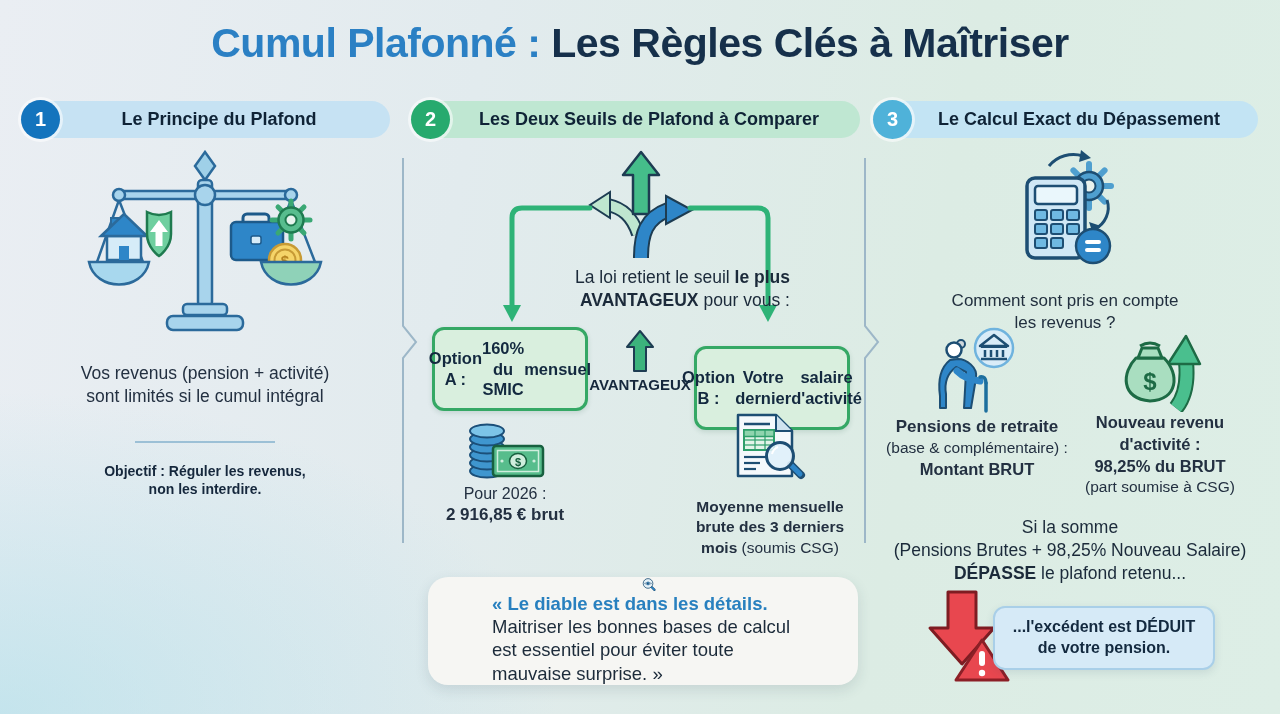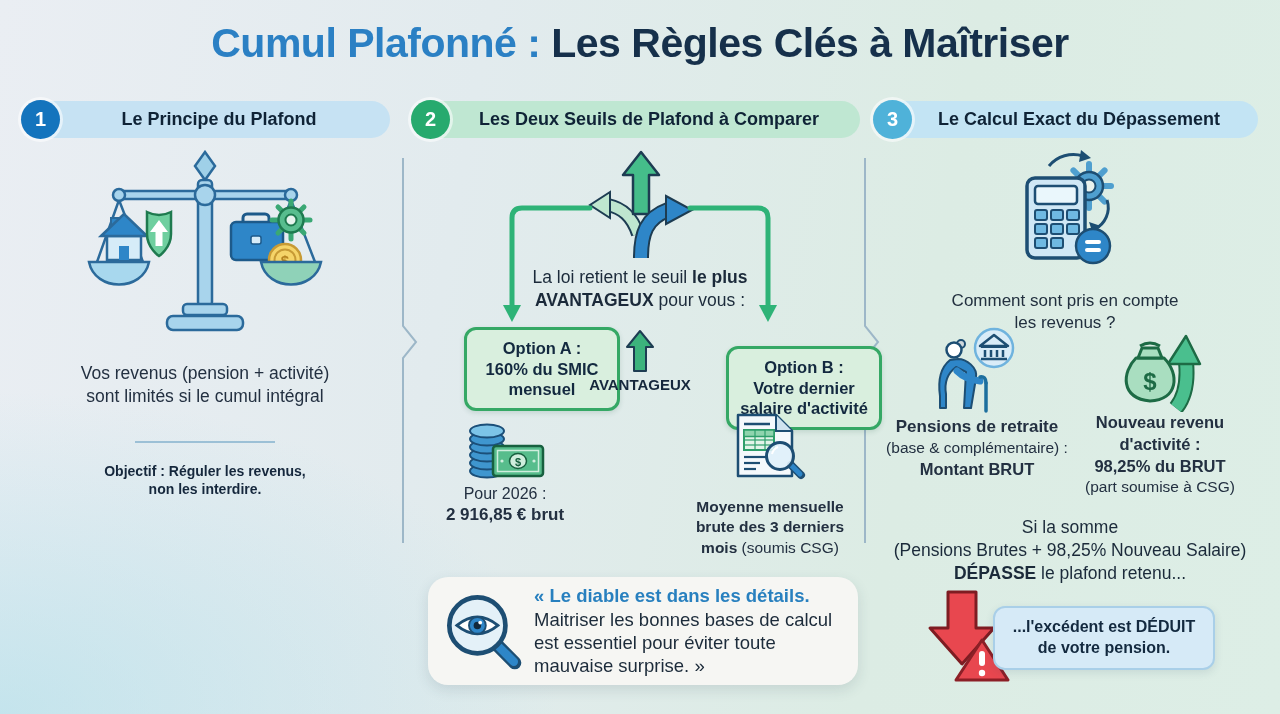--- a/index.html
+++ b/index.html
@@ -32,27 +32,27 @@
   .p3 .num { background:#4fb2d9; }
 
   .txt { position:absolute; text-align:center; font-size:17px; line-height:1.32; color:#233041; }
   .b { font-weight:bold; }
   .nw { white-space:nowrap; }
 
   .hr1 { position:absolute; left:135px; top:441px; width:140px; border-top:2px solid #9cc0d6; }
 
   .opt { position:absolute; width:150px; height:78px; background:#d9efde;
          border:3px solid #35a865; border-radius:12px;
-         display:flex; flex-direction:column; align-items:center; justify-content:center;
+         display:flex; flex-direction:row; align-items:center; justify-content:center;
          font-weight:bold; font-size:16.5px; color:#13293f; line-height:1.25;
-         box-shadow:0 2px 5px rgba(30,90,60,0.15); text-align:center;margin-left:32px; }
+         box-shadow:0 2px 5px rgba(30,90,60,0.15); text-align:center; }
 
   .quote { position:absolute; left:428px; top:577px; width:430px; height:108px;
            background:#f6f6f3; border-radius:20px; box-shadow:0 5px 14px rgba(40,60,80,0.13);
-           display:flex; align-items:center; box-sizing:border-box; padding-left:12px; }
+           display:flex; align-items:center; box-sizing:border-box; padding-left:12px;flex-direction:column; }
   .quote .qtxt { width:322px; margin-left:8px; font-size:18.5px; line-height:1.26; text-align:left; }
   .qblue { color:#2880bf; font-weight:bold; }
   .qrest { color:#1c2b3a; }
 
   .resbox { position:absolute; left:993px; top:606px; width:218px; height:60px;
             background:#d6eaf7; border:2px solid #a9cfe8; border-radius:12px;
             display:flex; flex-direction:column; align-items:center; justify-content:center;
             font-weight:bold; font-size:16px; color:#13293f; line-height:1.3;
             box-shadow:0 3px 8px rgba(40,70,100,0.12); }
 
@@ -153,21 +153,21 @@
     <polygon points="80,46 106,60 80,74" fill="#2e86c8" stroke="#1d3c52" stroke-width="2"></polygon>
   </svg>
 
   <svg class="abs" style="left:480px; top:195px;" width="320" height="140" viewBox="0 0 320 140">
     <path d="M110 13 H42 Q32 13 32 23 V112" fill="none" stroke="#2eb377" stroke-width="5" stroke-linecap="round"></path>
     <polygon points="23,110 41,110 32,127" fill="#2eb377"></polygon>
     <path d="M210 13 H278 Q288 13 288 23 V112" fill="none" stroke="#2eb377" stroke-width="5" stroke-linecap="round"></path>
     <polygon points="279,110 297,110 288,127" fill="#2eb377"></polygon>
   </svg>
 
-  <div class="txt" style="left:490px; top:266px; width:300px; font-size:17.5px; color:#1b2a3a;">
+  <div class="txt" style="left:490px; top:266px; width:300px; font-size:17.5px; color:#1b2a3a;text-align:right;">
     <div class="nw"><span>La loi retient le seuil </span><span class="b">le plus</span></div>
     <div class="nw"><span class="b">AVANTAGEUX</span><span> pour vous :</span></div>
   </div>
 
   <div class="opt" style="left:432px; top:327px;">
     <div>Option A :</div>
     <div>160% du SMIC</div>
     <div>mensuel</div>
   </div>
 

